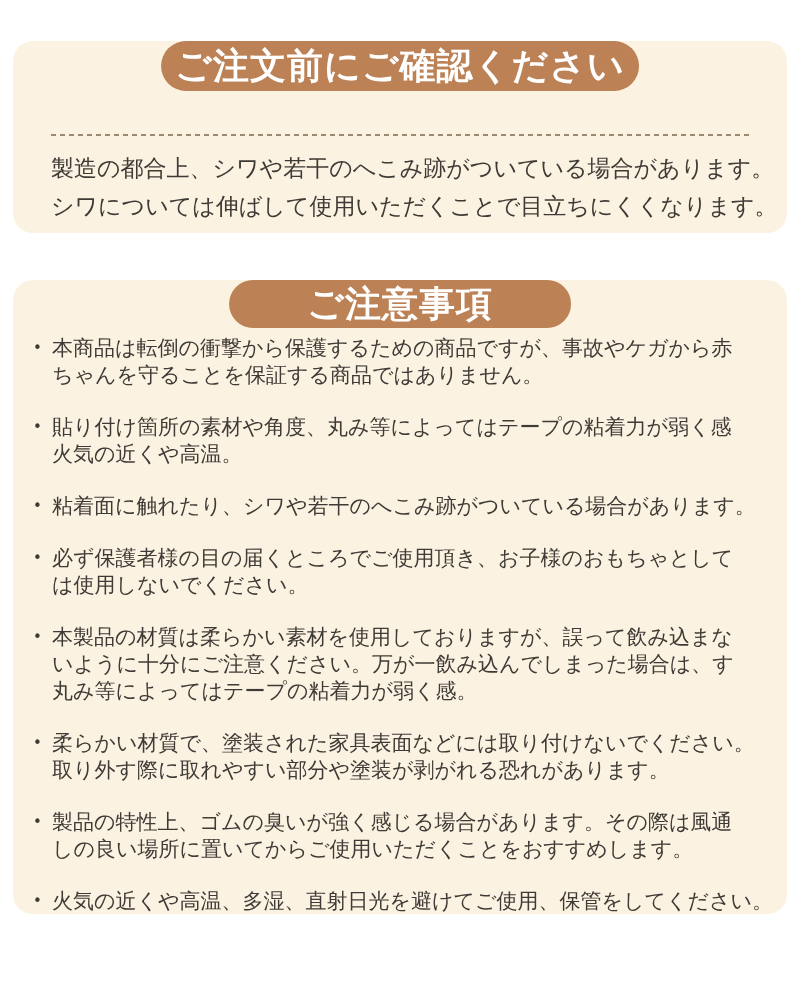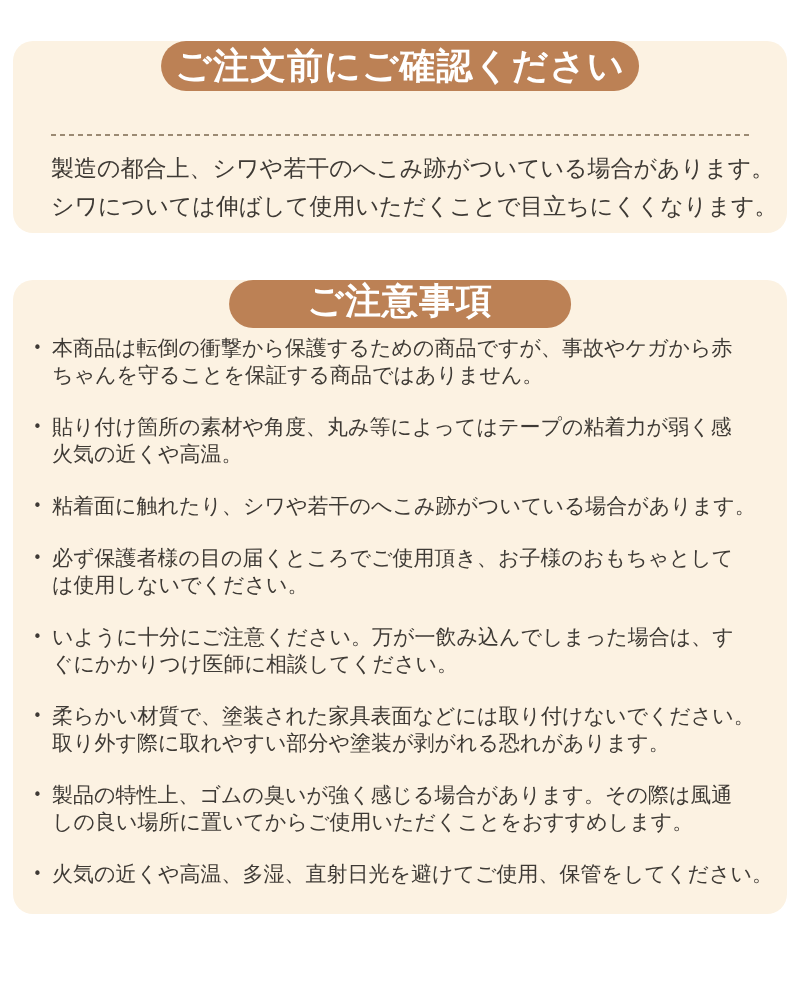--- a/index.html
+++ b/index.html
@@ -44,21 +44,20 @@
     height: 50px;
     line-height: 50px;
     border-radius: 27px;
     padding: 0 14px;
   }
   .pill2 {
     height: 48px;
     line-height: 48px;
     border-radius: 26px;
     padding: 0 78px;
-    font-family: Liberation Mono, monospace;
   }
 
   .card {
     background: #fcf2e2;
     border-radius: 20px;
     box-sizing: border-box;
     position: relative;
     z-index: 1;
   }
   .card1 {
@@ -167,22 +166,23 @@
           <span class="dot">•</span>
           <span class="lines">
             <span class="line">必ず保護者様の目の届くところでご使用頂き、お子様のおもちゃとして</span>
             <span class="line">は使用しないでください。</span>
           </span>
         </li>
 
         <li class="notice-item">
           <span class="dot">•</span>
           <span class="lines">
+            <span class="line">本製品の材質は柔らかい素材を使用しておりますが、誤って飲み込まな</span>
             <span class="line">いように十分にご注意ください。万が一飲み込んでしまった場合は、す</span>
-            <span class="line">ぐにかかりつけ医師に相談してください。</span>
+            <span class="line">丸み等によってはテープの粘着力が弱く感。</span>
           </span>
         </li>
 
         <li class="notice-item">
           <span class="dot">•</span>
           <span class="lines">
             <span class="line">柔らかい材質で、塗装された家具表面などには取り付けないでください。</span>
             <span class="line">取り外す際に取れやすい部分や塗装が剥がれる恐れがあります。</span>
           </span>
         </li>

